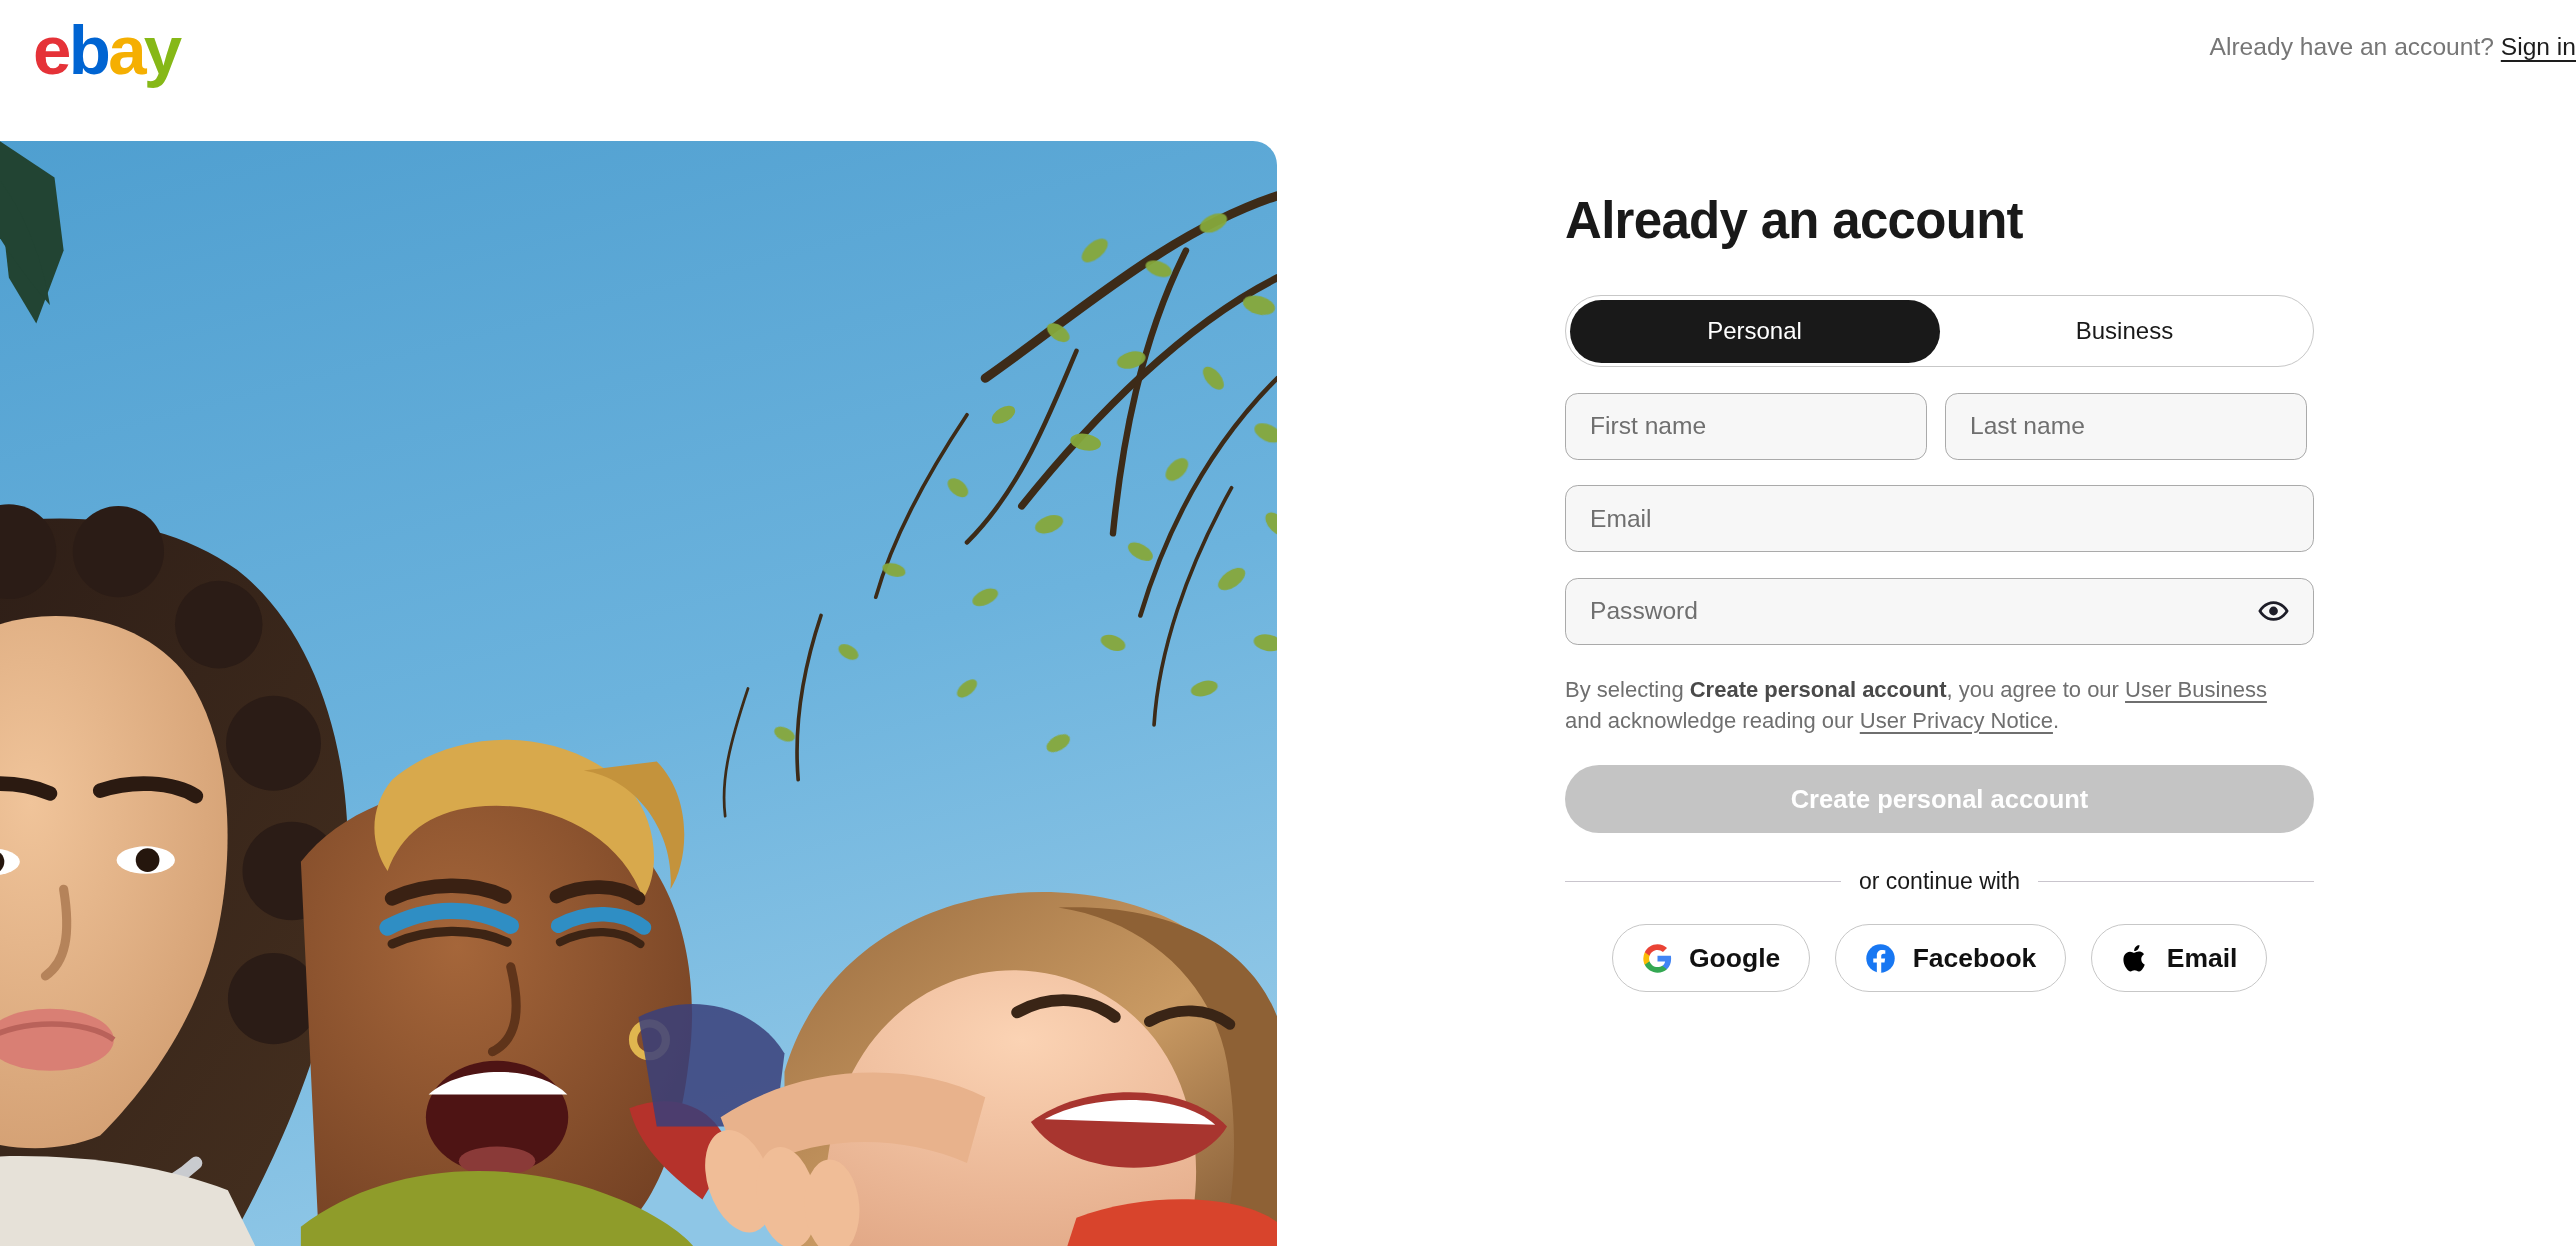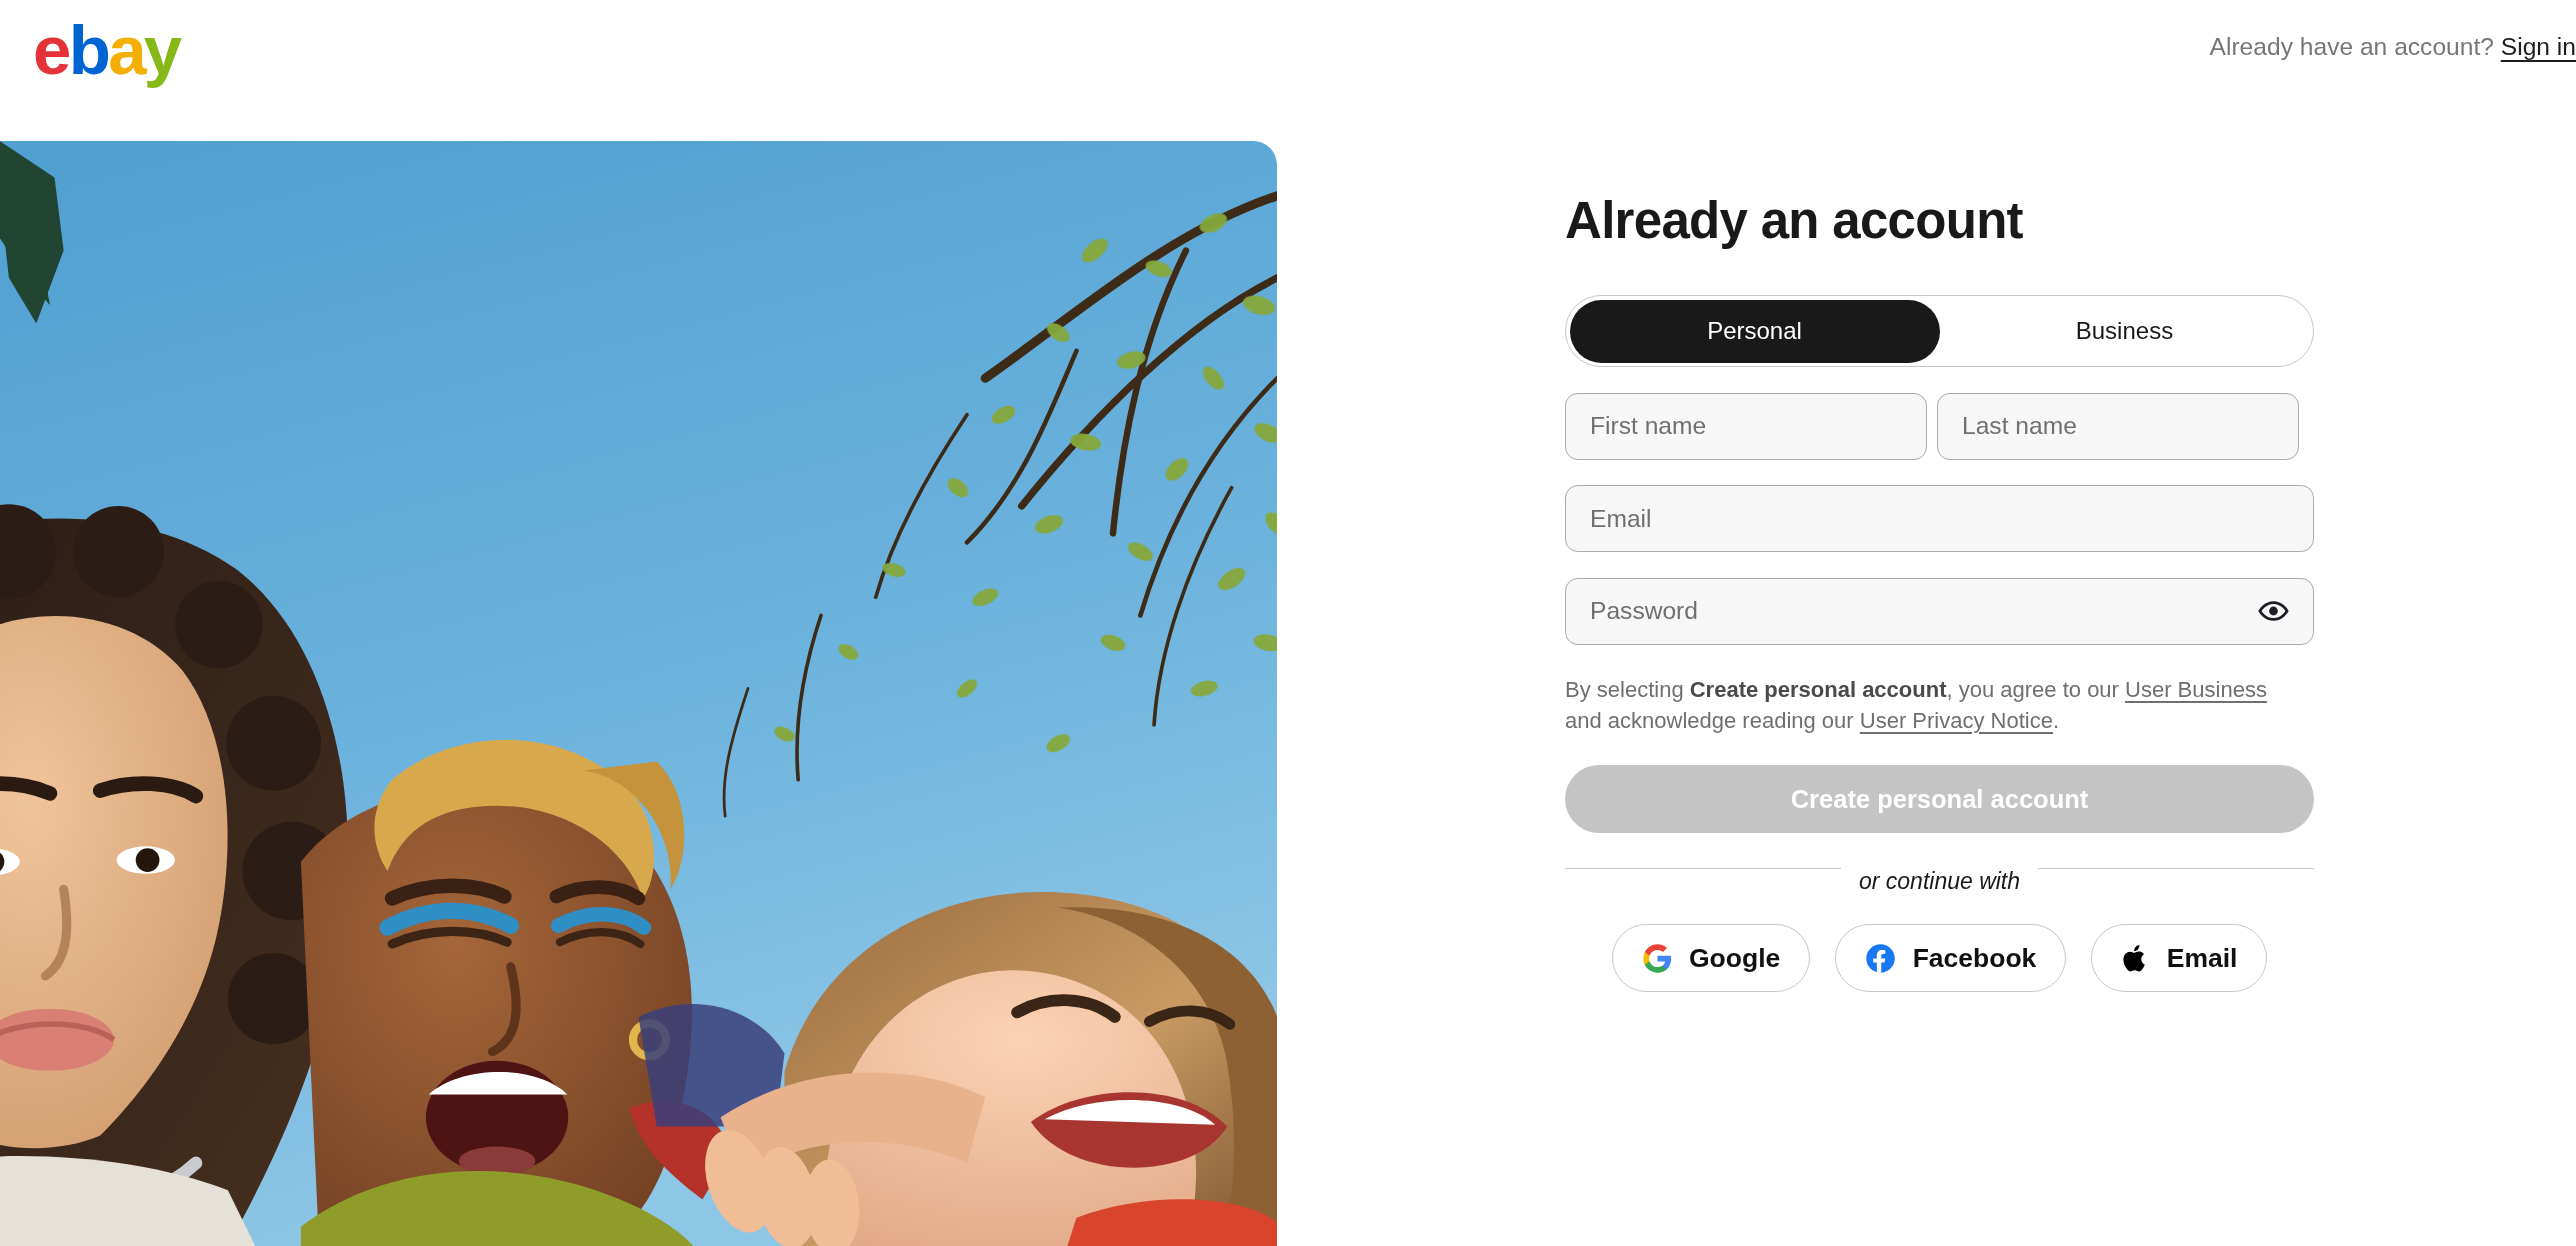--- a/index.html
+++ b/index.html
@@ -69,21 +69,21 @@
   .seg-btn {
     flex: 1; height: 100%;
     display: flex; align-items: center; justify-content: center;
     border-radius: 33px;
     font-size: 24px; color: #191919; cursor: pointer;
     user-select: none;
   }
   .seg-btn.active { background: #191919; color: #ffffff; }
 
   
-  .row { display: flex; gap: 10px; margin-top: 25.5px; }
+  .row { display: flex; gap: 18px; margin-top: 25.5px; }
   .field {
     height: 67px; background: #f7f7f7;
     border: 1.4px solid #aaaaaa; border-radius: 12.8px;
     display: flex; align-items: center;
     padding: 0 24px; position: relative;
   }
   .field.half { width: 362px; }
   .field.full { width: 749px; align-items: center; }
   .ph { font-size: 24.6px; color: #6f6f6f; }
   .eye {
@@ -109,21 +109,21 @@
     border: none; border-radius: 36px;
     font-size: 25.5px; font-weight: 700;
     font-family: "Liberation Sans", sans-serif;
     display: flex; align-items: center; justify-content: center;
     cursor: default;
   }
 
   
   .divider {
     margin-top: 35px; width: 749px;
-    display: flex; gap: 18px; font-style: italic;
+    display: flex; align-items: center; gap: 18px;
   }
   .divider .ln { flex: 1; height: 0.9px; background: #c9c5cd; }
   .divider .tx { font-size: 23px; color: #191919; white-space: nowrap; }
 
   
   .socials { margin-top: 29px; display: flex; gap: 25px; justify-content: center; }
   .soc {
     height: 68px; border: 1.4px solid #c7c7c7; border-radius: 36px;
     background: #fff; display: flex; align-items: center;
     justify-content: center; gap: 16.4px; padding: 0 29px;

